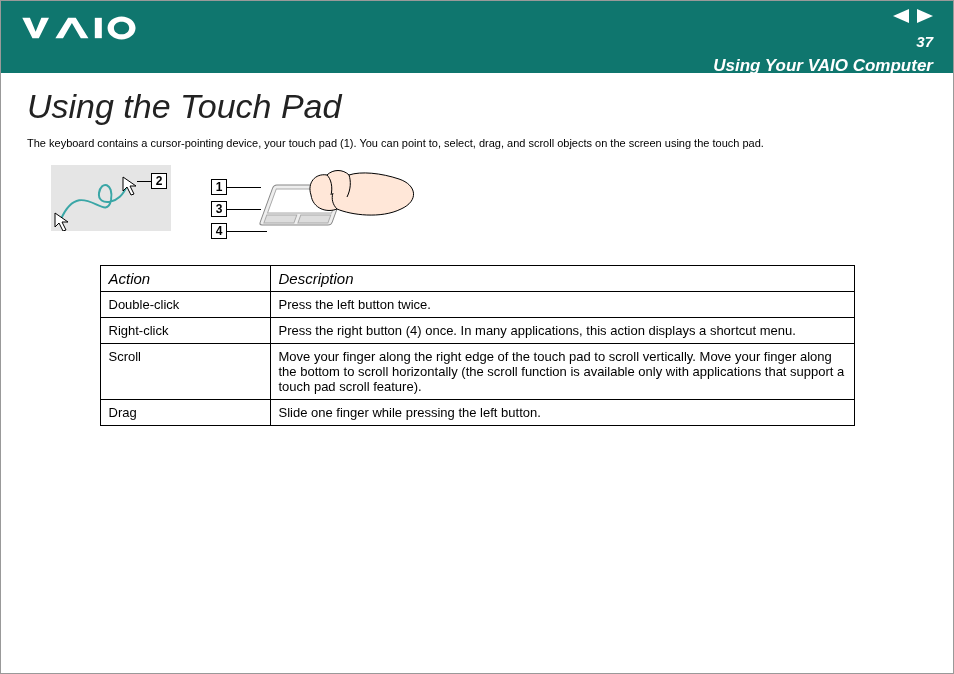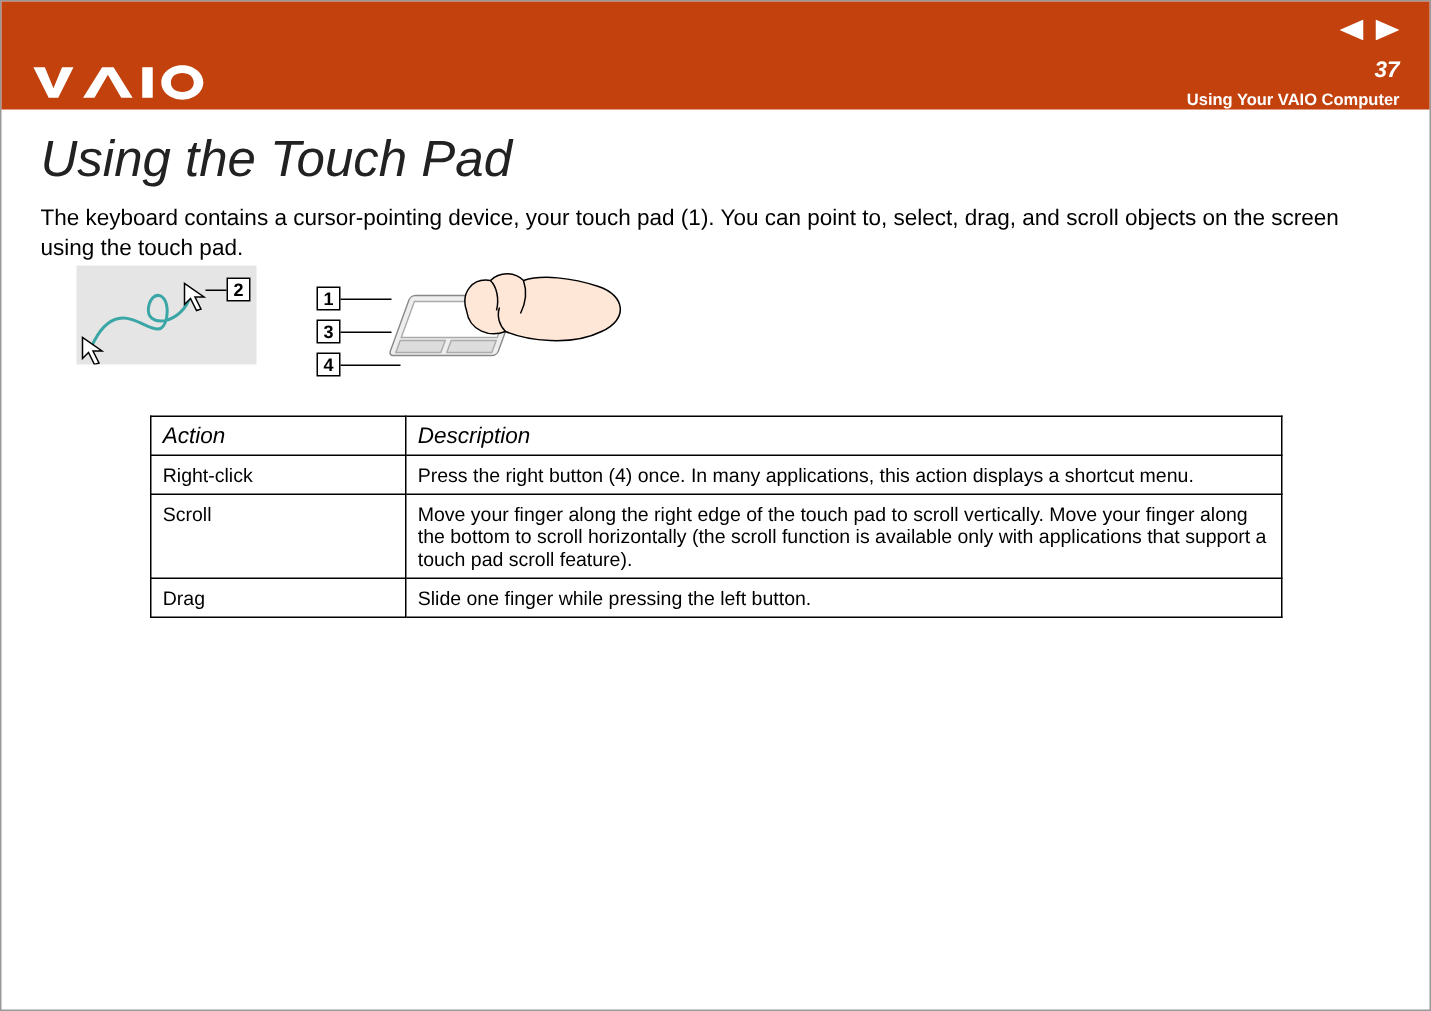--- a/index.html
+++ b/index.html
@@ -1,32 +1,32 @@
 <!DOCTYPE html>
 <html><head>
 <meta charset="utf-8">
 <style>
   * { box-sizing: border-box; margin: 0; padding: 0; }
   html, body { width: 954px; height: 674px; font-family: Arial, Helvetica, sans-serif; background: #fff; }
   .page { width: 954px; height: 674px; position: relative; border: 1px solid #999; }
   .header {
-    background: #c2410c; color: #fff; height: 72px; position: relative;
-    display: flex; align-items: flex-end; justify-content: space-between;
+    background: #0f766e; color: #fff; height: 72px; position: relative;
+    display: flex; align-items: flex-start; justify-content: space-between;
     padding: 8px 20px 0 20px;
   }
   .logo { padding-top: 6px; }
   .logo svg { height: 26px; }
   .header-right { text-align: right; display: flex; flex-direction: column; align-items: flex-end; gap: 6px; }
   .nav-row { display: flex; align-items: center; gap: 8px; }
   .pagenum { font-weight: bold; font-style: italic; font-size: 15px; }
-  .section-title { font-weight: bold; font-size: 11px; }
+  .section-title { font-weight: bold; font-style: italic; font-size: 17px; }
   .tri { display: inline-block; }
   .content { padding: 14px 26px 0 26px; }
   h1 { font-size: 34px; font-style: italic; font-weight: normal; color: #222; margin-bottom: 10px; }
-  .intro { font-size: 15px; line-height: 1.35; }
+  .intro { font-size: 11px; line-height: 1.35; margin-bottom: 14px; }
   .figs { display: flex; gap: 40px; align-items: flex-start; margin: 0 24px 14px 24px; }
   .fig-a { width: 120px; height: 66px; background: #e5e5e5; position: relative; }
   .fig-b { position: relative; height: 86px; width: 210px; }
   .callout-box { display:inline-flex; align-items:center; justify-content:center; width:16px; height:16px; border:1.5px solid #000; background:#fff; font-size:12px; font-weight:bold; position:absolute; }
   .callout-line { position:absolute; background:#000; height:1px; }
   table.actions { width: 755px; border-collapse: collapse; margin: 0 auto; border: 1.5px solid #000; font-size: 13px; }
   table.actions th, table.actions td { border: 1px solid #000; text-align: left; vertical-align: top; padding: 5px 8px; }
   table.actions th { font-style: italic; font-weight: normal; font-size: 15px; padding: 4px 8px; }
   table.actions col.c1 { width: 170px; }
 </style>
@@ -115,20 +115,24 @@
           <col>
         </colgroup>
       <thead>
         <tr>
           <th>Action</th>
           <th>Description</th>
         </tr>
       </thead>
       <tbody>
         <tr>
+          <td>Double-click</td>
+          <td>Press the left button twice.</td>
+        </tr>
+        <tr>
           <td>Right-click</td>
           <td>Press the right button (4) once. In many applications, this action displays a shortcut menu.</td>
         </tr>
         <tr>
           <td>Scroll</td>
           <td>Move your finger along the right edge of the touch pad to scroll vertically. Move your finger along the bottom to scroll horizontally (the scroll function is available only with applications that support a touch pad scroll feature).</td>
         </tr>
         <tr>
           <td>Drag</td>
           <td>Slide one finger while pressing the left button.</td>

